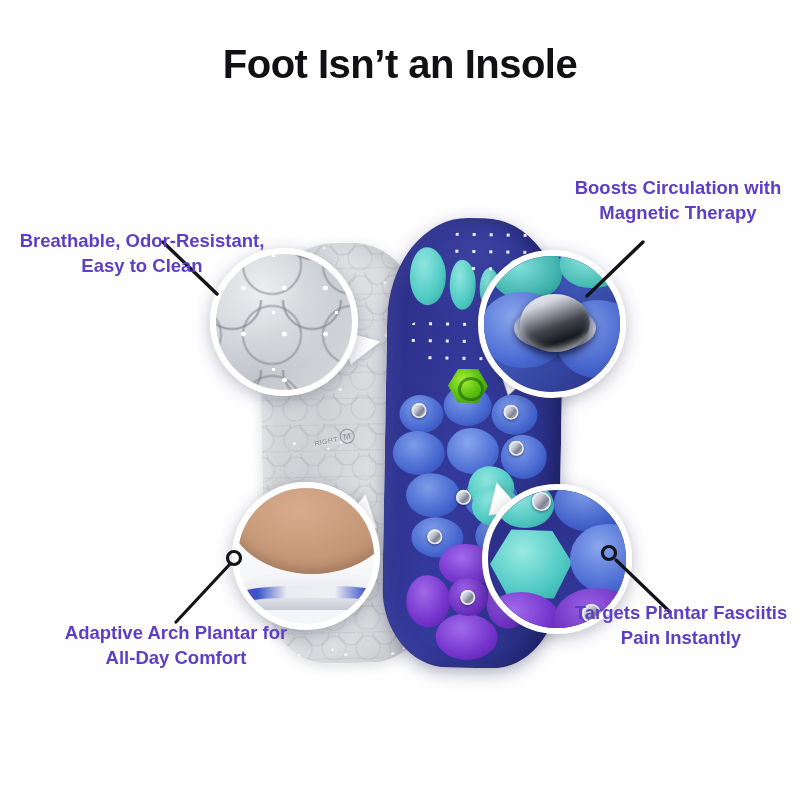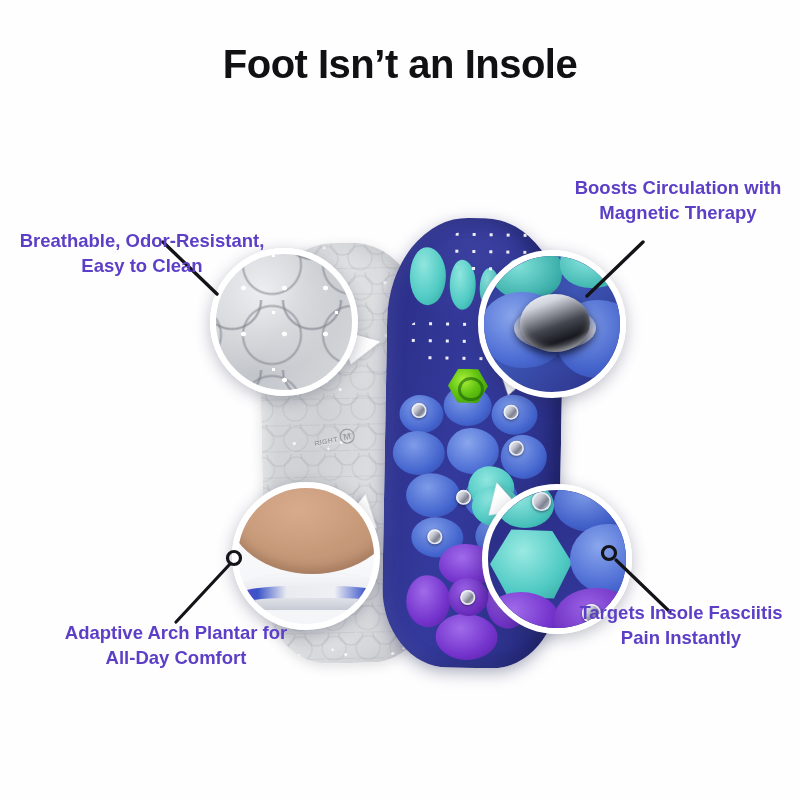--- a/index.html
+++ b/index.html
@@ -350,15 +350,15 @@
   </svg>
 
   <svg class="connector" id="conn-plantar" viewBox="0 0 100 80">
     <line x1="78" y1="72" x2="24" y2="20" stroke="#141418" stroke-width="3.2" stroke-linecap="round"></line>
     <circle cx="17" cy="13" r="6.5" fill="none" stroke="#141418" stroke-width="3.2"></circle>
   </svg>
 
   <div class="flabel" id="label-breathable">Breathable, Odor-Resistant, Easy to Clean</div>
   <div class="flabel" id="label-circulation">Boosts Circulation with Magnetic Therapy</div>
   <div class="flabel" id="label-arch">Adaptive Arch Plantar for All-Day Comfort</div>
-  <div class="flabel" id="label-plantar">Targets Insole Fasciitis Pain Instantly</div>
+  <div class="flabel" id="label-plantar">Targets Plantar Fasciitis Pain Instantly</div>
 
 </div>
 
 </body></html>

